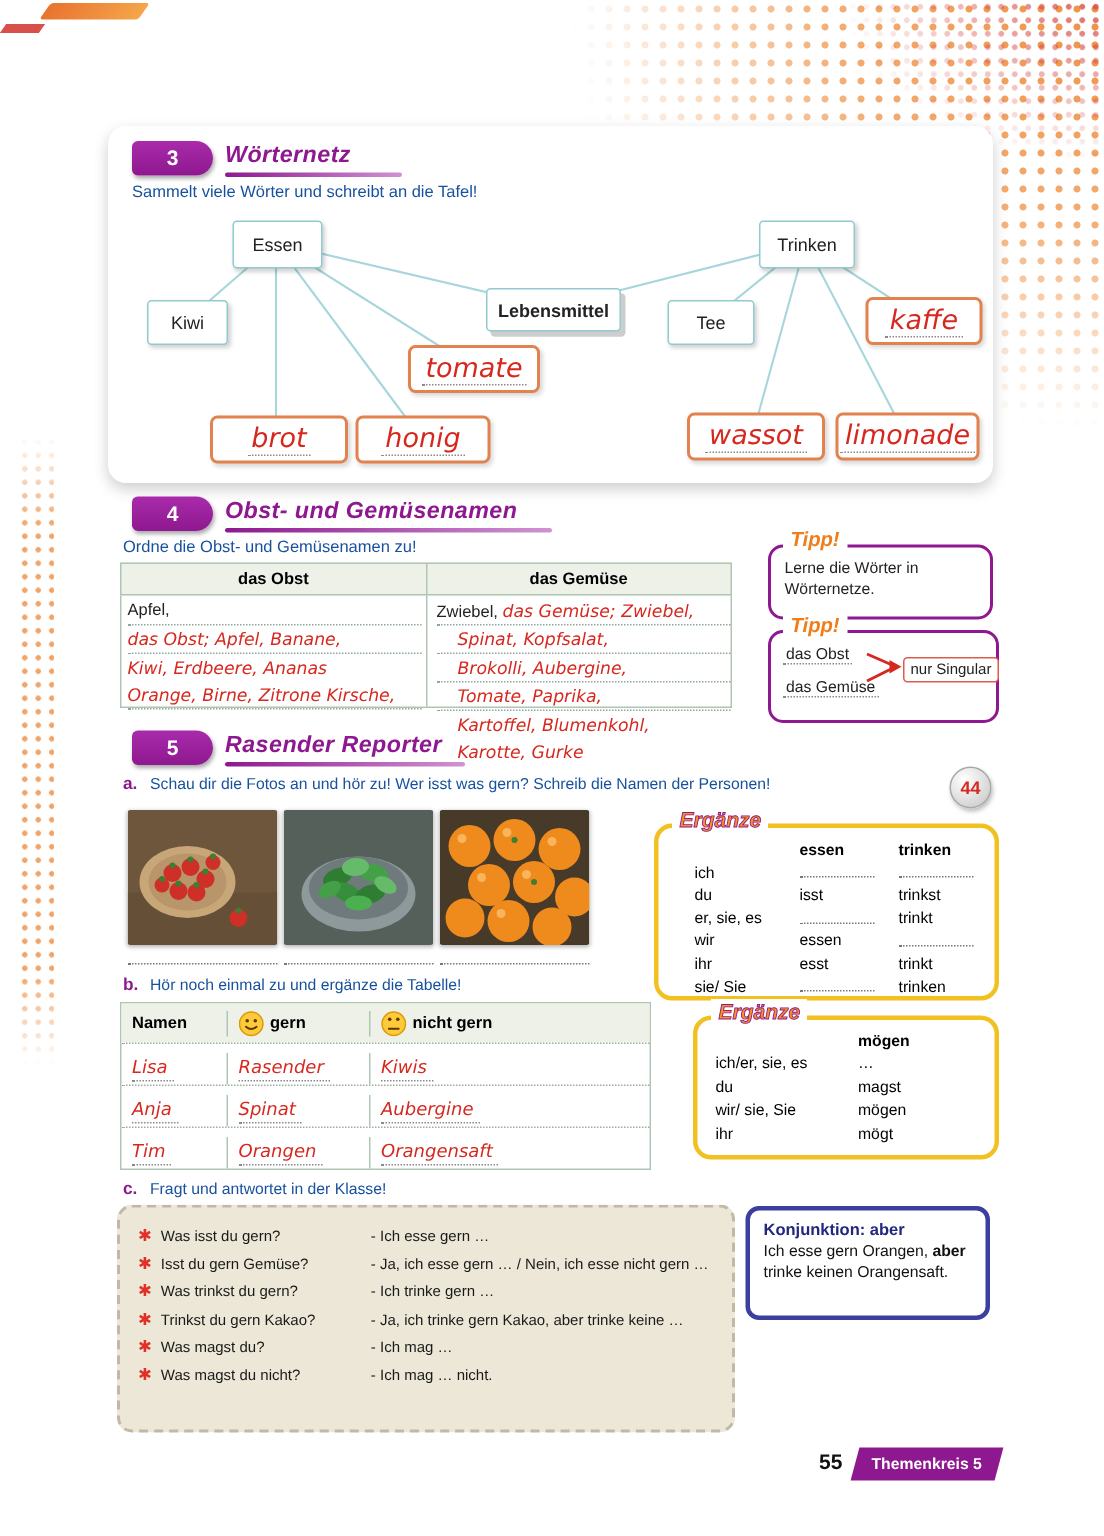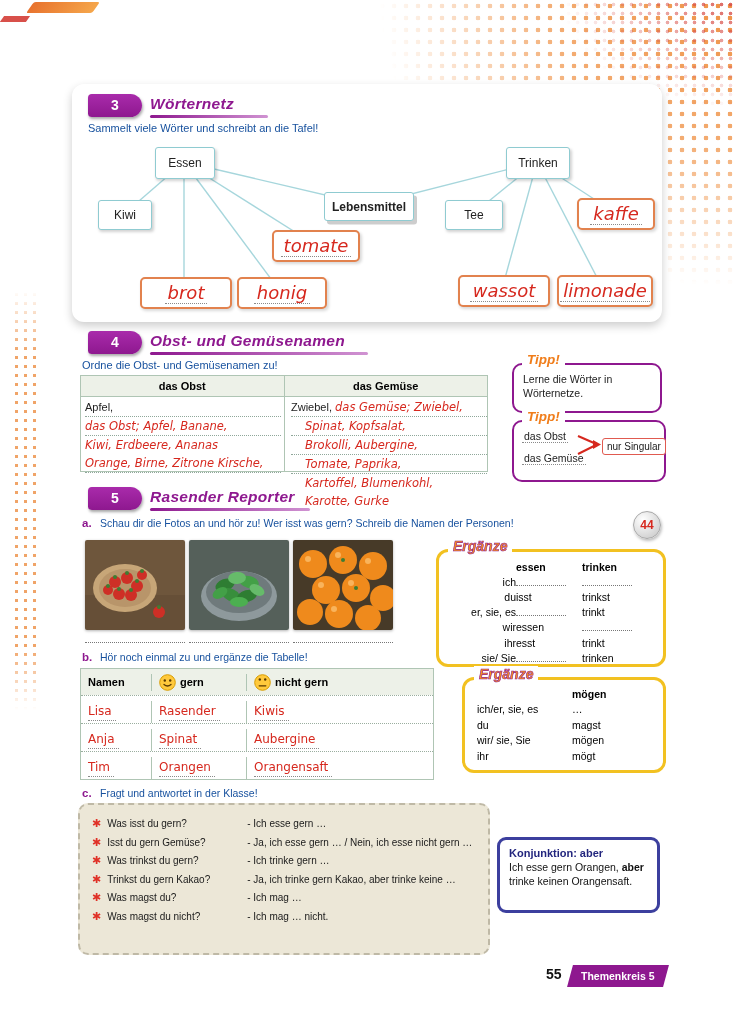--- a/index.html
+++ b/index.html
@@ -66,50 +66,50 @@
 
   
   .photo{position:absolute;width:100px;height:90px;border-radius:2px;overflow:hidden;box-shadow:0 1px 3px rgba(0,0,0,.3);z-index:4;}
   .nameline{position:absolute;width:100px;height:10px;border-bottom:1.5px dotted #777;z-index:4;}
 
   
   .erbox{position:absolute;background:#fff;border:3px solid #F2C121;border-radius:12px;z-index:5;}
   .erlabel{position:absolute;color:#F6921E;font-weight:bold;font-style:italic;font-size:14px;background:#fff;padding:0 5px;z-index:6;-webkit-text-stroke:0.6px #8E188F;}
   .er1-grid{padding:7px 0 0 0;}
   .er1-row{display:flex;height:15.2px;font-size:10.5px;align-items:center;}
-  .er1-row .p{width:70px;padding-left:7px;text-align:right;}
+  .er1-row .p{width:70px;padding-left:24px;}
   .er1-row .v{width:66px;}
   .er1-row .v2{width:62px;}
   .er1-head{font-weight:bold;}
   .blank{display:inline-block;width:50px;height:9px;border-bottom:1px dotted #777;}
   .er2-grid{padding:6px 0 0 0;}
   .er2-row{display:flex;height:15.5px;font-size:10.5px;align-items:center;}
   .er2-row .p{width:95px;padding-left:12px;}
   .er2-row .v{flex:1;}
   .er2-head{font-weight:bold;}
 
   
   .tbl-b{position:absolute;left:80px;top:668px;width:352px;border:1px solid #AFC5B4;z-index:4;}
   .tb-head{display:flex;height:26px;background:#EDF1E8;font-weight:bold;font-size:11px;align-items:center;}
   .tb-row{display:flex;height:27px;border-top:1px dotted #9AAE9F;align-items:flex-end;}
   .tb-c1{width:70px;padding-left:7px;box-sizing:border-box;}
   .tb-c2{width:95px;border-left:1px solid #AFC5B4;padding-left:7px;box-sizing:border-box;}
   .tb-c3{flex:1;border-left:1px solid #AFC5B4;padding-left:7px;box-sizing:border-box;}
   .tb-head .tb-c2,.tb-head .tb-c3{display:flex;align-items:center;gap:4px;}
-  .tb-row span{font-family:"DejaVu Sans",sans-serif;color:#D6281E;font-size:12px;display:inline-block;border-bottom:1px dotted #8A8A8A;padding:0 4px 2px 0;margin-bottom:2px;}
+  .tb-row span{font-family:"DejaVu Sans",sans-serif;font-style:italic;color:#D6281E;font-size:12px;display:inline-block;border-bottom:1px dotted #8A8A8A;padding:0 4px 2px 0;margin-bottom:2px;}
 
   
   .dialog{position:absolute;left:78px;top:803px;width:412px;height:152px;background:#ECE7D7;border:2px dashed #BFB9A6;border-radius:10px;box-sizing:border-box;padding:12px 12px;z-index:4;}
   .dl-row{display:flex;font-size:10px;color:#1a1a1a;margin-bottom:5.5px;align-items:baseline;}
   .dl-b{color:#E03127;margin-right:6px;font-size:11px;flex:none;}
   .dl-q{width:140px;flex:none;}
   .dl-a{flex:1;}
 
   
-  .konj{position:absolute;left:497px;top:837px;width:163px;height:76px;border:3px solid #3C3F9E;border-radius:9px;background:#fff;box-sizing:border-box;padding:7px 9px;z-index:5;}
+  .konj{position:absolute;left:497px;top:804px;width:163px;height:76px;border:3px solid #3C3F9E;border-radius:9px;background:#fff;box-sizing:border-box;padding:7px 9px;z-index:5;}
   .konj-t{font-weight:bold;font-size:11px;color:#23267E;margin-bottom:2px;}
   .konj-b{font-size:10.5px;line-height:1.3;color:#111;}
 
   
   .pagenum{position:absolute;left:546px;top:966px;font-weight:bold;font-size:14px;color:#111;z-index:5;}
   .foot-badge{position:absolute;left:570px;top:965px;width:96px;height:22px;background:#8E188F;transform:skewX(-15deg);z-index:5;display:flex;align-items:center;justify-content:center;}
   .foot-badge span{transform:skewX(15deg);color:#fff;font-weight:bold;font-size:10.5px;}
 </style>
 </head>
 <body>

